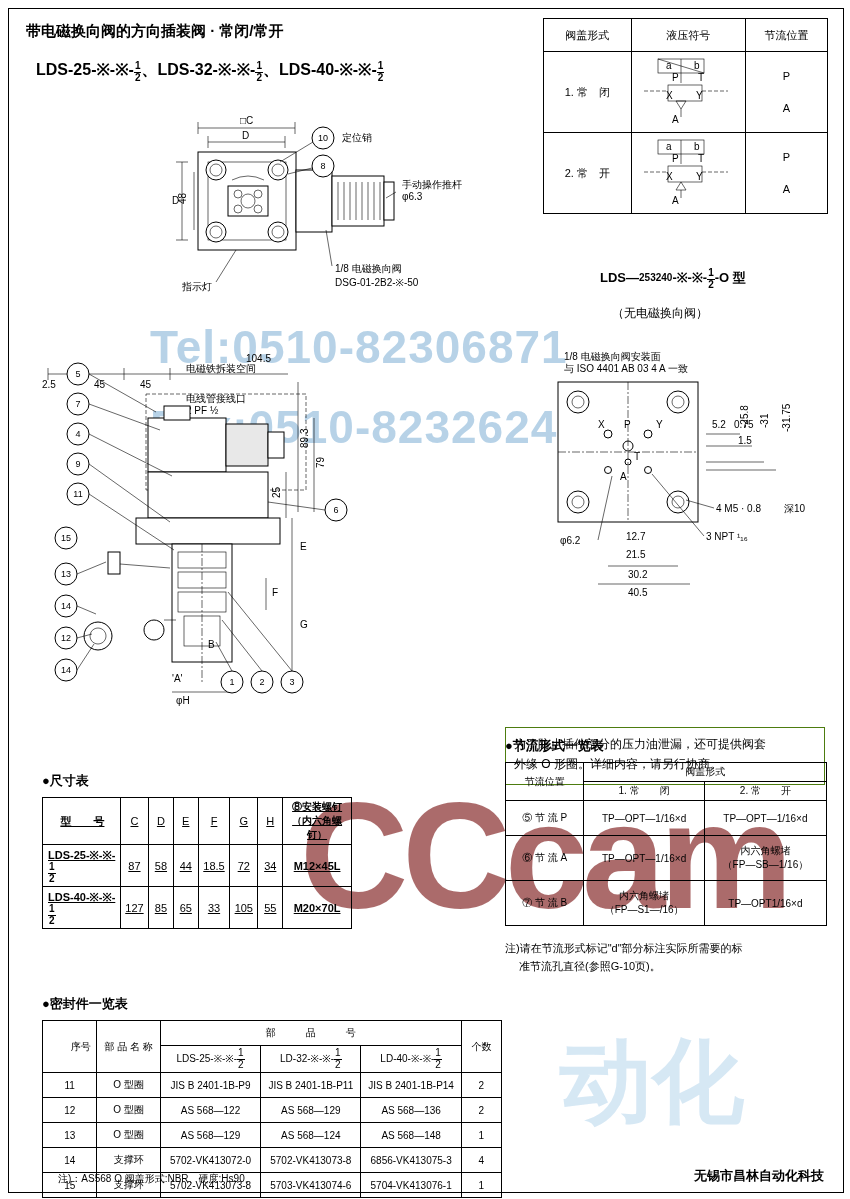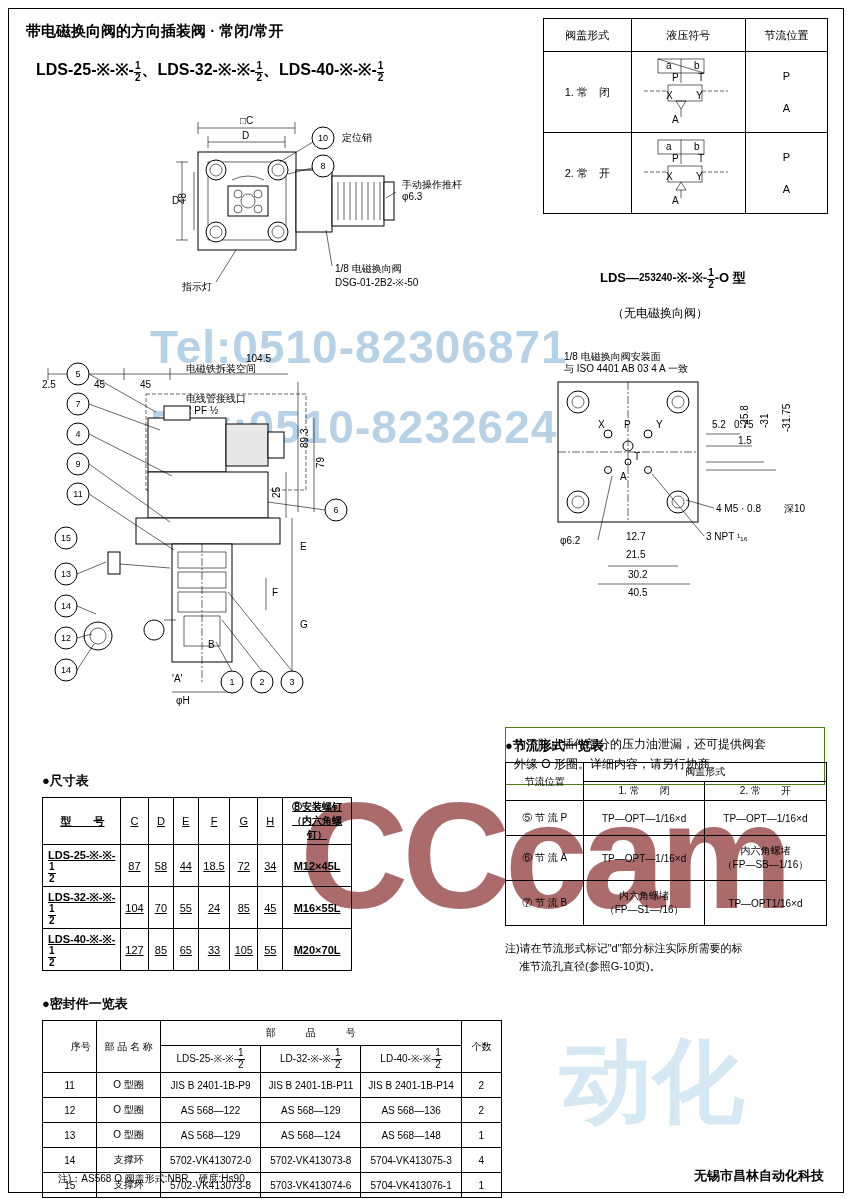--- a/index.html
+++ b/index.html
@@ -465,30 +465,20 @@
       <td class="model-col"><span>LDS-25-※-※-</span><span class="frac"><span class="num">1</span><span>2</span></span></td>
       <td>87</td>
       <td>58</td>
       <td>44</td>
       <td>18.5</td>
       <td>72</td>
       <td>34</td>
       <td class="scr-col">M12×45L</td>
     </tr>
     <tr>
-      <td class="model-col"><span>LDS-32-※-※-</span><span class="frac"><span class="num">1</span><span>2</span></span></td>
-      <td>104</td>
-      <td>70</td>
-      <td>55</td>
-      <td>24</td>
-      <td>85</td>
-      <td>45</td>
-      <td class="scr-col">M16×55L</td>
-    </tr>
-    <tr>
       <td class="model-col"><span>LDS-40-※-※-</span><span class="frac"><span class="num">1</span><span>2</span></span></td>
       <td>127</td>
       <td>85</td>
       <td>65</td>
       <td>33</td>
       <td>105</td>
       <td>55</td>
       <td class="scr-col">M20×70L</td>
     </tr>
   </tbody>
@@ -569,21 +559,21 @@
       <td>AS 568—129</td>
       <td>AS 568—124</td>
       <td>AS 568—148</td>
       <td>1</td>
     </tr>
     <tr>
       <td>14</td>
       <td>支撑环</td>
       <td>5702-VK413072-0</td>
       <td>5702-VK413073-8</td>
-      <td>5704-VK413075-3</td>
+      <td>6856-VK413075-3</td>
       <td>4</td>
     </tr>
     <tr>
       <td>15</td>
       <td>支撑环</td>
       <td>5702-VK413073-8</td>
       <td>5703-VK413074-6</td>
       <td>5704-VK413076-1</td>
       <td>1</td>
     </tr>

